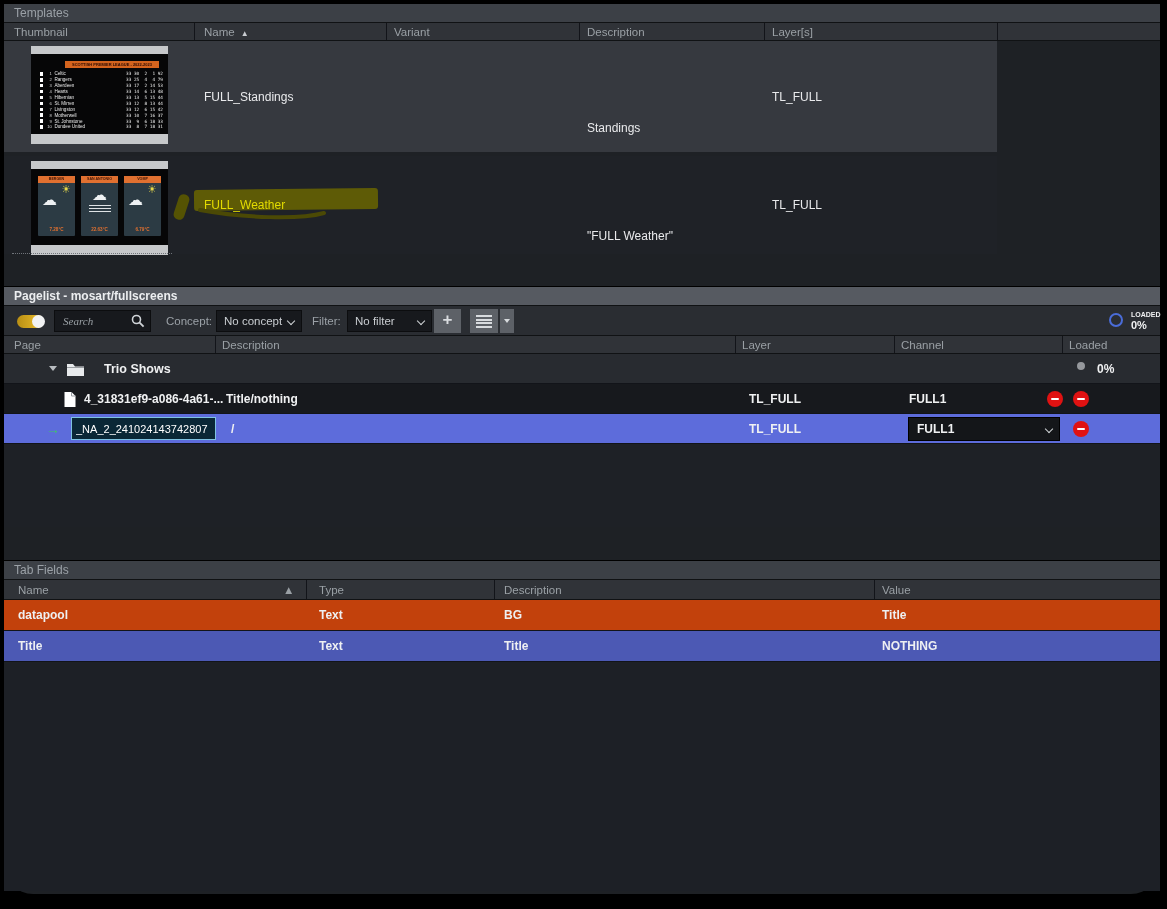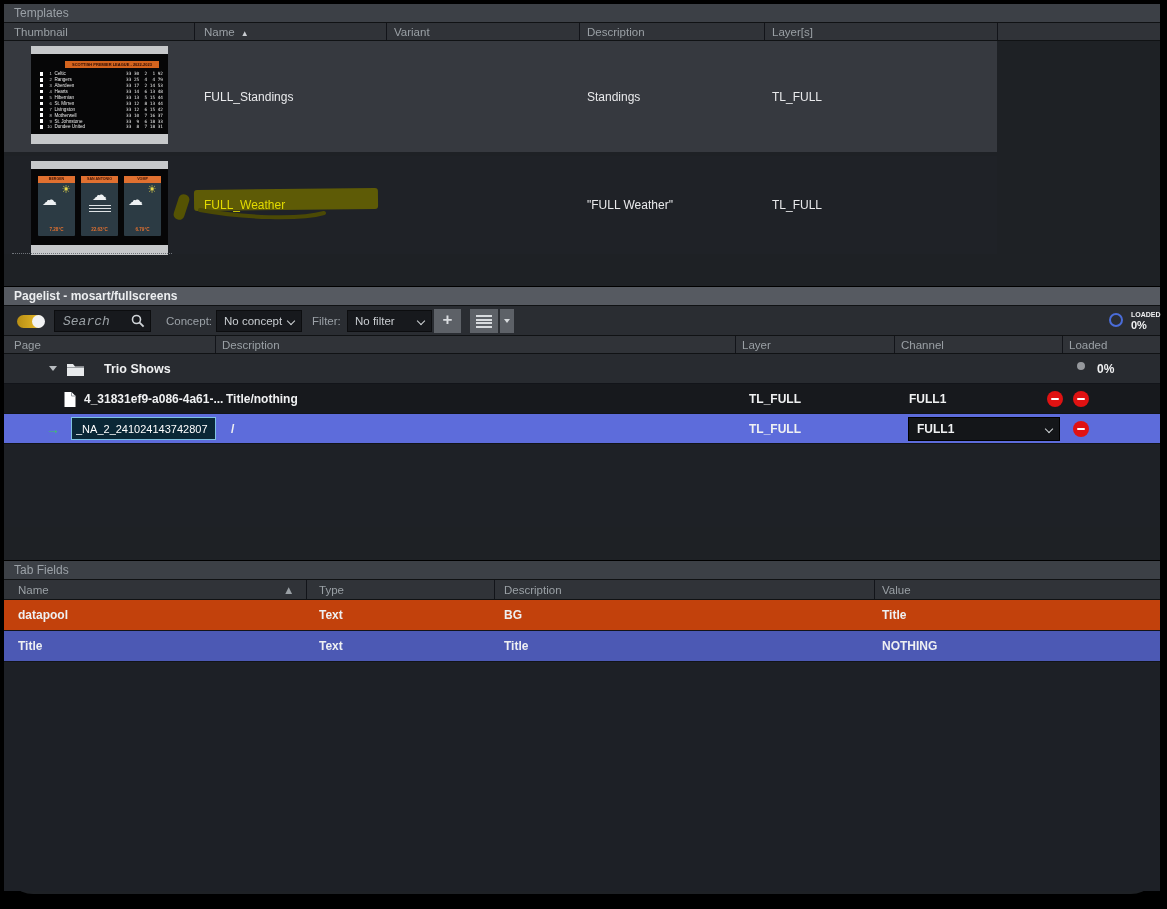--- a/index.html
+++ b/index.html
@@ -16,21 +16,21 @@
   .sort{font-size:8px;color:#c8ccd0;margin-left:6px;}
 
   
   #templates{top:4px;height:282px;}
   #templates .body{position:relative;height:244px;background:#1e2125;overflow:hidden;}
   .trow{position:relative;width:993px;}
   #trow1{height:111px;background:#36393f;}
   #trow2{top:2px;height:98px;background:#1f2227;margin-top:2px;}
   .tcell{position:absolute;top:50%;transform:translateY(-50%);font-size:12px;color:#e9eaec;white-space:nowrap;}
   .tc-name{left:200px;}
-  .tc-desc{left:583px;}
+  .tc-desc{left:583px;margin-top:31px;}
   .tc-layer{left:768px;}
   .dotline{position:absolute;left:8px;top:212px;width:160px;border-top:1px dotted #70747a;}
 
   .thumb{position:absolute;left:27px;top:5px;width:137px;cursor:pointer;}
   .thumb .bar{height:8px;background:#c6c8ca;}
   .thumb .bar.b2{height:10px;}
   .thumb .img{position:relative;background:#060607;overflow:hidden;}
   #thumb-standings .img{height:80px;}
   #thumb-weather .img{height:76px;}
 
@@ -63,21 +63,21 @@
   #trow2 .tc-name{color:#e3dc00;z-index:2;}
 
   
   #pagelist{top:287px;height:273px;}
   .toolbar{position:relative;height:30px;background:#2a2d32;border-bottom:1px solid #101214;}
   .toggle{position:absolute;left:13px;top:9px;width:27px;height:13px;border-radius:7px;
           background:linear-gradient(90deg,#b98f14,#f0c22e);cursor:pointer;}
   .toggle .knob{position:absolute;right:-1px;top:0;width:13px;height:13px;border-radius:50%;background:#f2f3f4;}
   .searchbox{position:absolute;left:50px;top:4px;width:97px;height:22px;background:#17191d;border:1px solid #0c0d0f;}
   .searchbox input{position:absolute;left:6px;top:1px;width:66px;height:18px;background:transparent;border:none;
-                   outline:none;color:#d9dcde;font-size:13px;font-family:Liberation Mono, monospace;}
+                   outline:none;color:#d9dcde;font-size:11px;font-family:Liberation Serif, serif;}
   .searchbox input::placeholder{color:#9aa0a5;font-style:italic;}
   .searchbox svg{position:absolute;right:5px;top:3px;}
   .tb-label{position:absolute;top:0;height:30px;line-height:30px;font-size:11.5px;color:#9ba1a7;}
   .dd{position:absolute;top:4px;height:22px;background:#17191d;border:1px solid #0c0d0f;cursor:pointer;}
   .dd .ddtext{position:absolute;left:7px;top:0;height:20px;line-height:20px;font-size:11.5px;color:#c9cdd1;white-space:nowrap;}
   .chev{position:absolute;right:7px;top:7px;width:6px;height:6px;border-right:1.6px solid #cfd3d6;
         border-bottom:1.6px solid #cfd3d6;transform:rotate(45deg);}
   .tbtn{position:absolute;top:3px;height:24px;background:#5d6167;cursor:pointer;}
   #btn-add{left:430px;width:27px;color:#d9dcdf;font-size:17px;line-height:22px;text-align:center;font-weight:bold;}
   #btn-list{left:466px;width:28px;}

